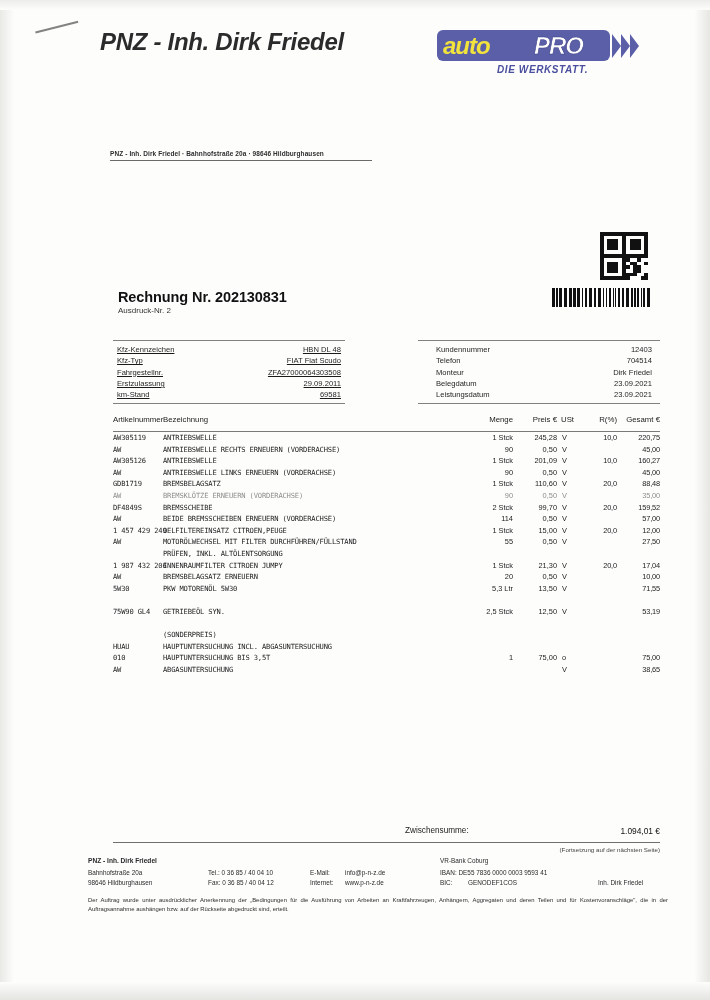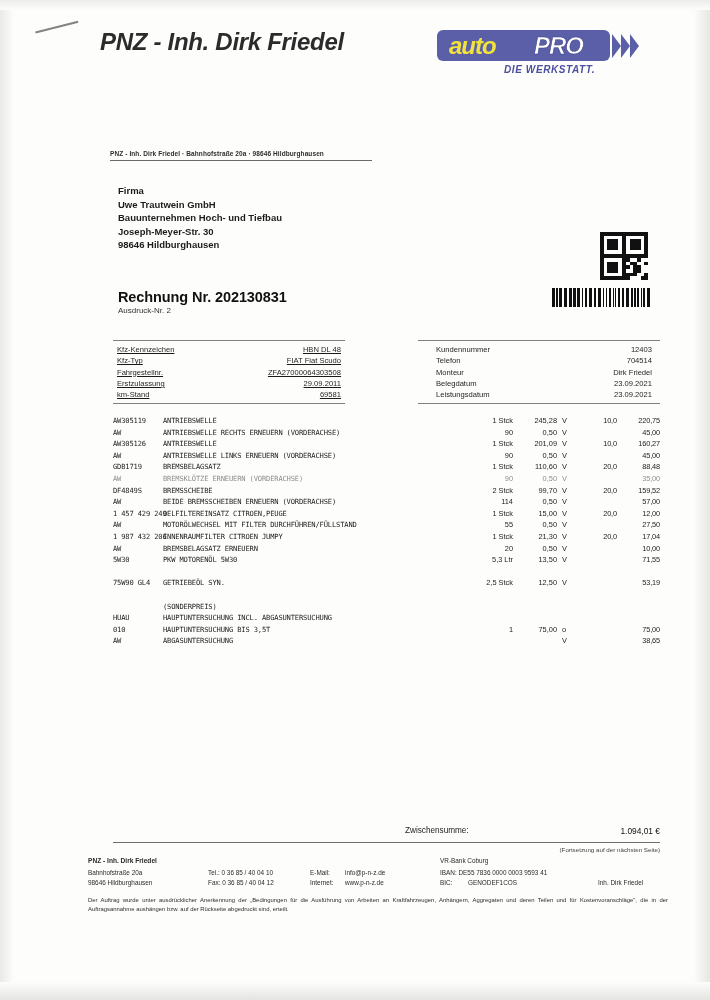--- a/index.html
+++ b/index.html
@@ -36,36 +36,36 @@
     border-top:2px solid #5a5a5a;
     transform:rotate(-14deg);
     opacity:.75;
   }
   .logo{position:absolute;left:437px;top:30px;width:200px;height:52px;}
   .logo-bar{
     position:absolute;left:0;top:0;width:173px;height:31px;
     background:#5a5fa8;border-radius:6px;
   }
   .logo-auto{
-    position:absolute;left:12px;top:2px;
+    position:absolute;left:6px;top:2px;
     font-size:24px;font-weight:bold;font-style:italic;
     color:#f2e33c;letter-spacing:-1px;line-height:28px;
   }
   .logo-pro{
     position:absolute;left:97px;top:2px;
     font-size:24px;font-weight:bold;font-style:italic;
     color:#ffffff;letter-spacing:-1px;line-height:28px;
     -webkit-text-stroke:0.6px #3c4089;
   }
   .chev{position:absolute;top:4px;width:0;height:0;
     border-top:12px solid transparent;border-bottom:12px solid transparent;
     border-left:9px solid #5a5fa8;}
   .chev.c1{left:175px;} .chev.c2{left:184px;} .chev.c3{left:193px;}
   .logo-sub{
-    position:absolute;left:67px;top:34px;
+    position:absolute;left:60px;top:34px;
     font-size:10px;font-weight:bold;font-style:italic;
     color:#4a4f9e;letter-spacing:0.6px;
   }
 
   
   .sender-line{
     position:absolute;left:110px;top:150px;width:262px;
     font-size:6.5px;font-weight:bold;color:#2e2e2e;
     border-bottom:0.8px solid #6b6b6b;padding-bottom:3px;
     white-space:nowrap;letter-spacing:0.1px;
@@ -159,27 +159,20 @@
       <div class="logo-auto">auto</div>
       <div class="logo-pro">PRO</div>
       <div class="chev c1"></div>
       <div class="chev c2"></div>
       <div class="chev c3"></div>
       <div class="logo-sub">DIE WERKSTATT.</div>
     </div>
   </div>
 
   <div class="sender-line">PNZ - Inh. Dirk Friedel · Bahnhofstraße 20a · 98646 Hildburghausen</div>
-  <div class="recipient">
-    <div>Firma</div>
-    <div>Uwe Trautwein GmbH</div>
-    <div>Bauunternehmen Hoch- und Tiefbau</div>
-    <div>Joseph-Meyer-Str. 30</div>
-    <div>98646 Hildburghausen</div>
-  </div>
 
   <div class="qr">
       <i style="left: 25.8462px; top: 25.8462px; width: 3.69231px; height: 3.69231px;"></i>
       <i style="left: 36.9231px; top: 25.8462px; width: 3.69231px; height: 3.69231px;"></i>
       <i style="left: 29.5385px; top: 29.5385px; width: 3.69231px; height: 3.69231px;"></i>
       <i style="left: 33.2308px; top: 29.5385px; width: 3.69231px; height: 3.69231px;"></i>
       <i style="left: 44.3077px; top: 29.5385px; width: 3.69231px; height: 3.69231px;"></i>
       <i style="left: 25.8462px; top: 33.2308px; width: 3.69231px; height: 3.69231px;"></i>
       <i style="left: 33.2308px; top: 33.2308px; width: 3.69231px; height: 3.69231px;"></i>
       <i style="left: 36.9231px; top: 33.2308px; width: 3.69231px; height: 3.69231px;"></i>
@@ -390,20 +383,29 @@
         <span class="k">Belegdatum</span>
         <span class="v">23.09.2021</span>
       </div>
       <div class="irow">
         <span class="k">Leistungsdatum</span>
         <span class="v">23.09.2021</span>
       </div>
     </div>
 
   <div class="tbl">
+    <div class="thead">
+      <span class="th-art">Artikelnummer</span>
+      <span class="th-bez">Bezeichnung</span>
+      <span class="th-menge">Menge</span>
+      <span class="th-preis">Preis €</span>
+      <span class="th-ust">USt</span>
+      <span class="th-r">R(%)</span>
+      <span class="th-ges">Gesamt €</span>
+    </div>
     <div id="rows-host">
         <div class="row">
           <span class="c-art">AW305119</span>
           <span class="c-bez">ANTRIEBSWELLE</span>
           <span class="c-menge">1 Stck</span>
           <span class="c-preis">245,28</span>
           <span class="c-ust">V</span>
           <span class="c-r">10,0</span>
           <span class="c-ges">220,75</span>
         </div>
@@ -480,20 +482,29 @@
           <span class="c-ges">12,00</span>
         </div>
         <div class="row">
           <span class="c-art">AW</span>
           <span class="c-bez">MOTORÖLWECHSEL MIT FILTER DURCHFÜHREN/FÜLLSTAND</span>
           <span class="c-menge">55</span>
           <span class="c-preis">0,50</span>
           <span class="c-ust">V</span>
           <span class="c-r"></span>
           <span class="c-ges">27,50</span>
+        </div>
+        <div class="row">
+          <span class="c-art"></span>
+          <span class="c-bez">PRÜFEN, INKL. ALTÖLENTSORGUNG</span>
+          <span class="c-menge"></span>
+          <span class="c-preis"></span>
+          <span class="c-ust"></span>
+          <span class="c-r"></span>
+          <span class="c-ges"></span>
         </div>
         <div class="row">
           <span class="c-art">1 987 432 206</span>
           <span class="c-bez">INNENRAUMFILTER CITROEN JUMPY</span>
           <span class="c-menge">1 Stck</span>
           <span class="c-preis">21,30</span>
           <span class="c-ust">V</span>
           <span class="c-r">20,0</span>
           <span class="c-ges">17,04</span>
         </div>

